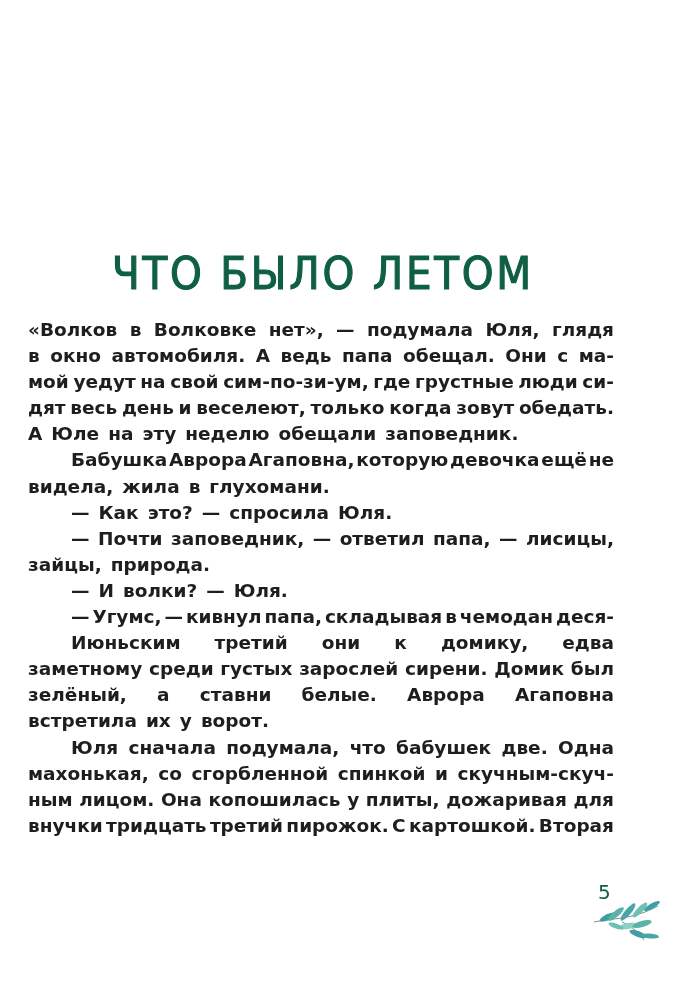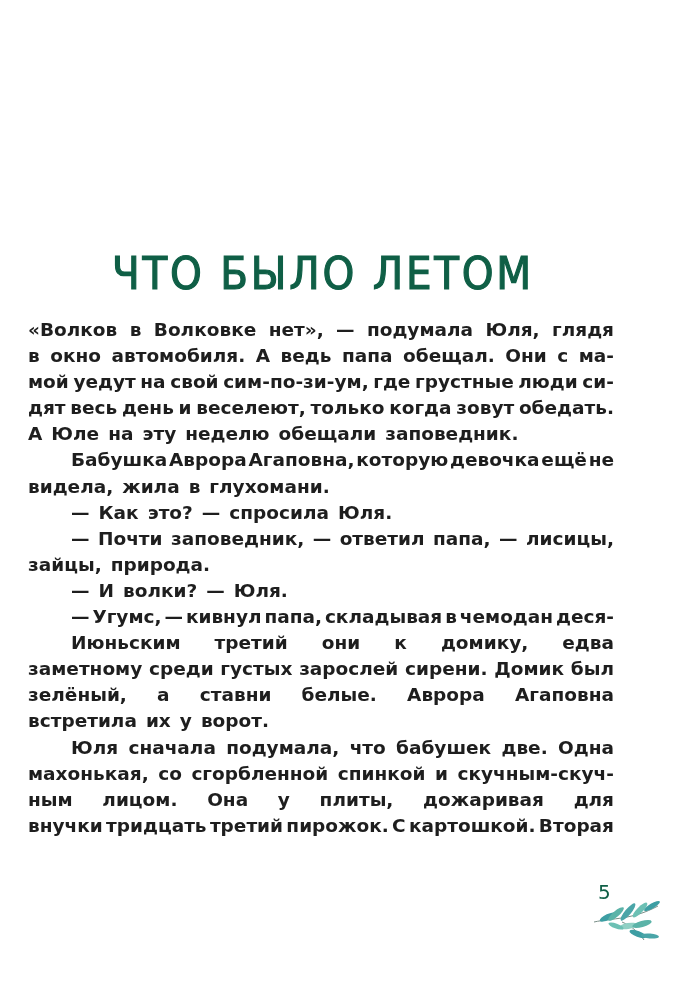--- a/index.html
+++ b/index.html
@@ -183,20 +183,21 @@
       <span>со</span>
       <span>сгорбленной</span>
       <span>спинкой</span>
       <span>и</span>
       <span>скучным-скуч-</span>
     </div>
     <div class="line">
       <span>ным</span>
       <span>лицом.</span>
       <span>Она</span>
+      <span>копошилась</span>
       <span>у</span>
       <span>плиты,</span>
       <span>дожаривая</span>
       <span>для</span>
     </div>
     <div class="line">
       <span>внучки</span>
       <span>тридцать</span>
       <span>третий</span>
       <span>пирожок.</span>

